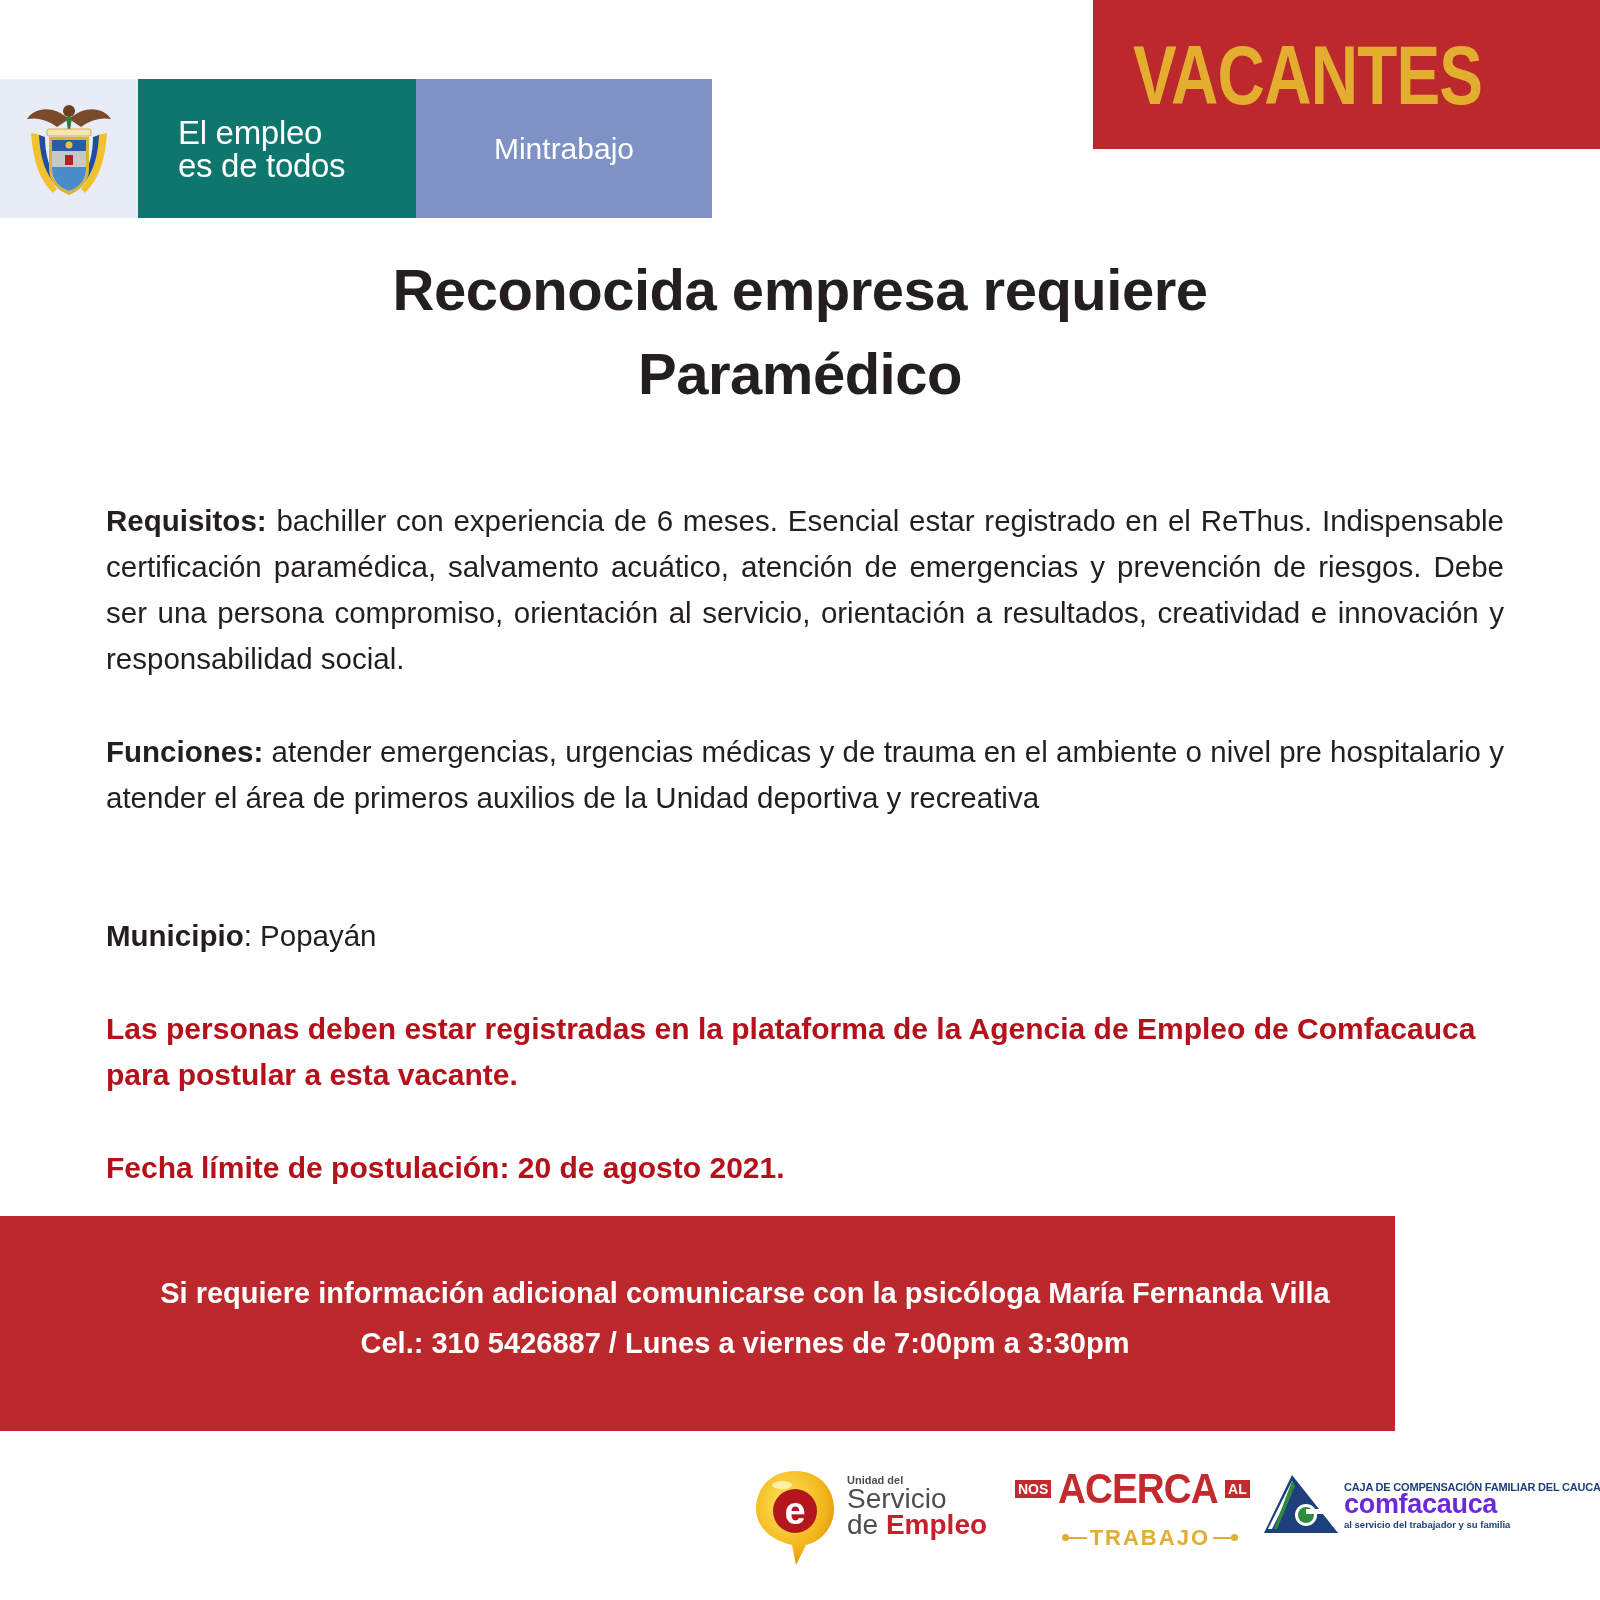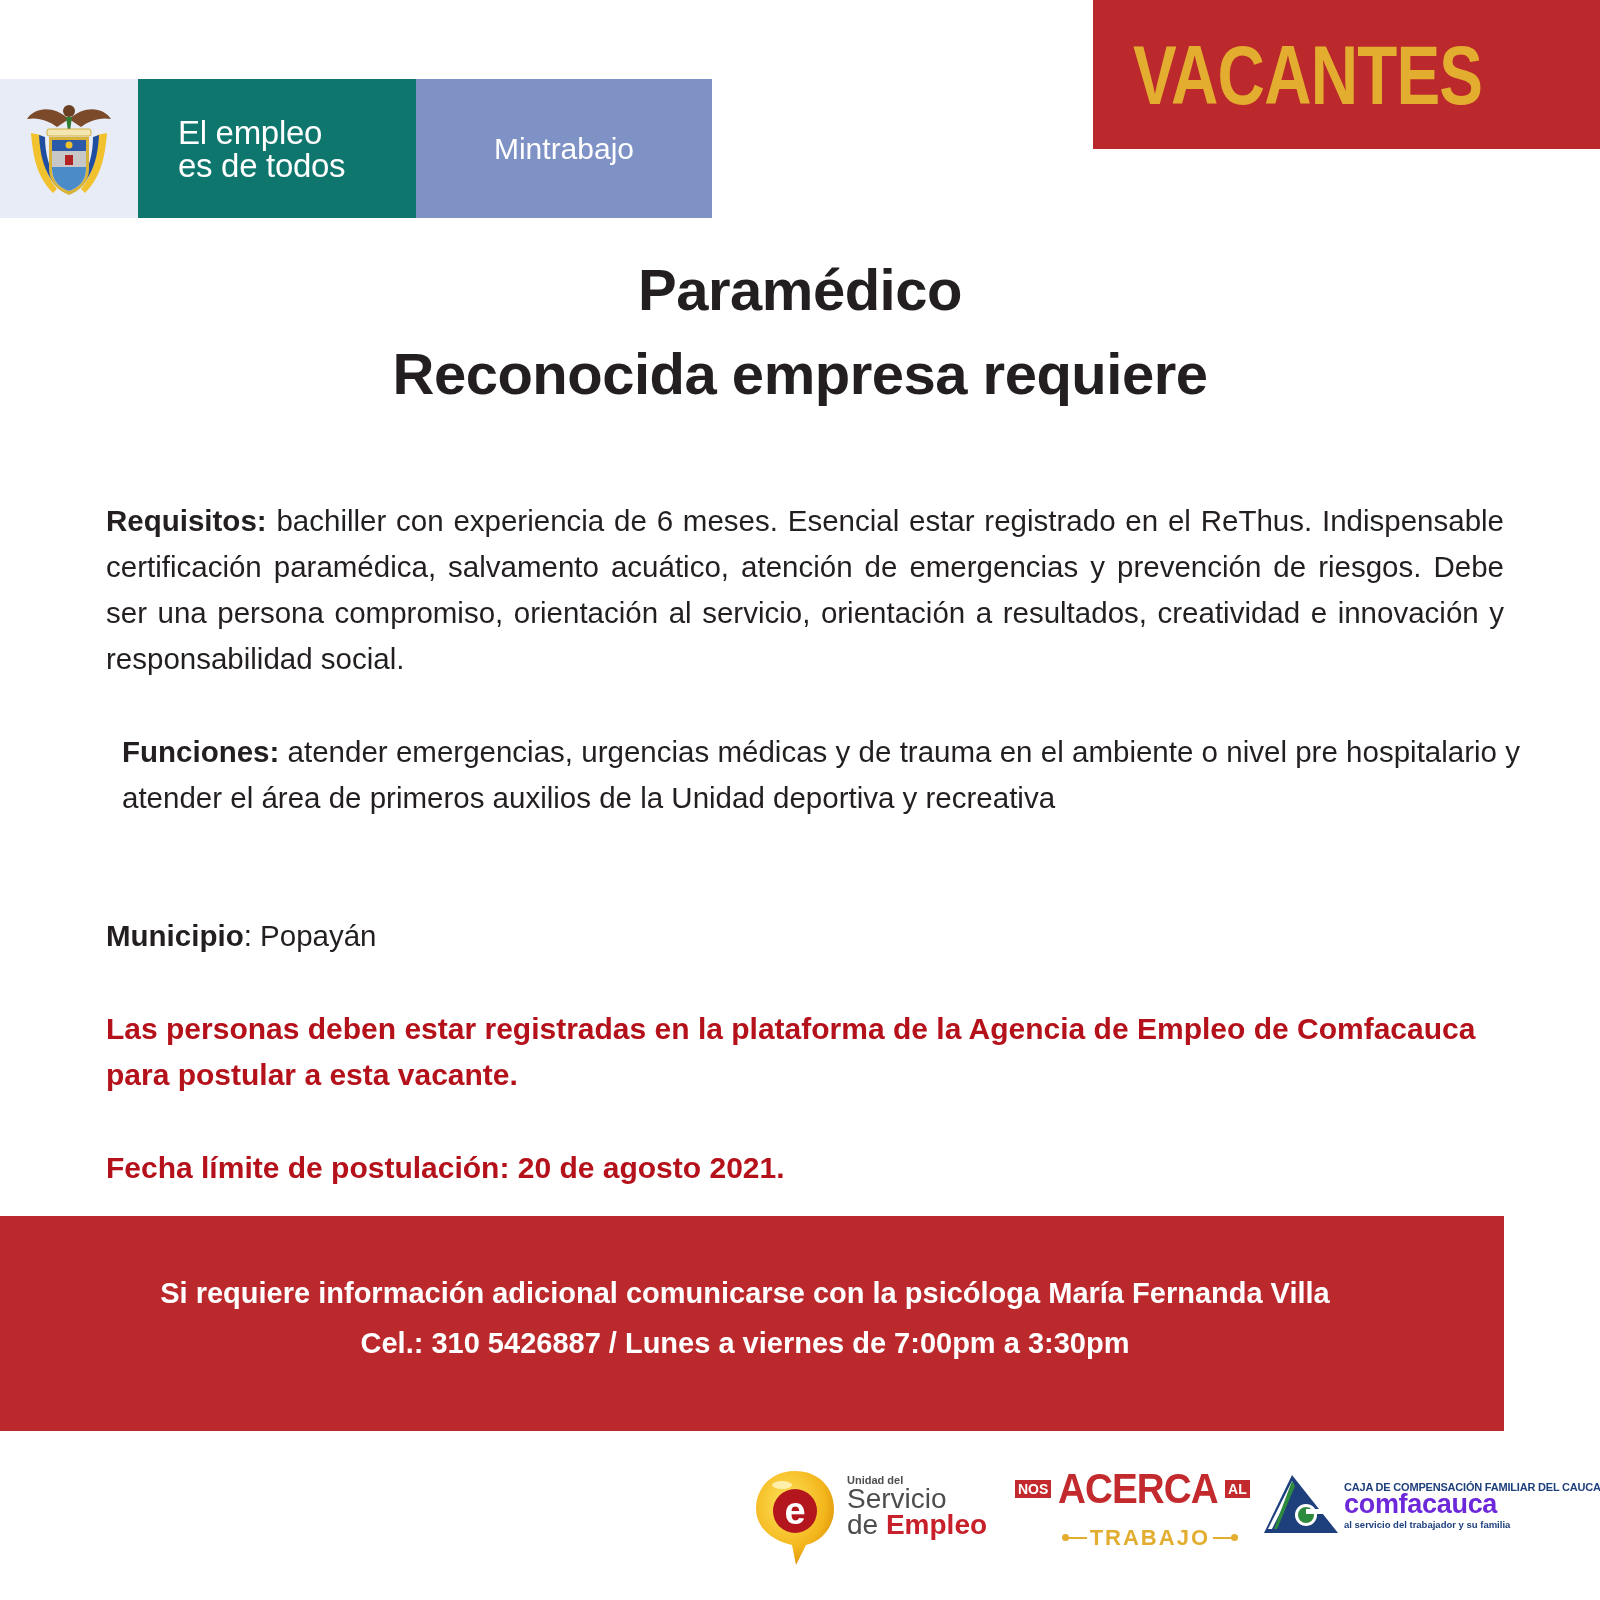--- a/index.html
+++ b/index.html
@@ -17,27 +17,27 @@
     .vacantes-banner { position: absolute; left: 1093px; top: 0; width: 507px; height: 149px; background: #bc292c; display: flex; align-items: center; padding-left: 40px; }
     .vacantes-banner span { color: #e3ad2f; font-weight: bold; font-size: 84px; letter-spacing: -1px; transform: scaleX(0.78); transform-origin: left center; display: inline-block; line-height: 1; }
 
     
     .title { position: absolute; left: 0; top: 248px; width: 1600px; text-align: center; font-weight: bold; font-size: 58px; line-height: 84px; color: #231f20; letter-spacing: -0.5px; }
 
     
     .body-block { position: absolute; left: 106px; width: 1398px; font-size: 29.5px; line-height: 46px; color: #231f20; text-align: justify; }
     .body-block .label { font-weight: bold; }
     .req { top: 498px; }
-    .fun { top: 729px; margin-left: 16px; }
+    .fun { top: 729px; }
     .mun { top: 913px; }
     .notice { top: 1006px; color: #b5111b; font-weight: bold; text-align: left; font-size: 30px; }
     .deadline { top: 1145px; color: #b5111b; font-weight: bold; text-align: left; font-size: 30px; }
 
     
-    .contact-band { position: absolute; left: 0; top: 1216px; width: 1504px; height: 215px; background: #bc292c; }
+    .contact-band { position: absolute; left: 0; top: 1216px; width: 1395px; height: 215px; background: #bc292c; }
     .contact-text { position: absolute; left: 0; top: 52px; width: 1490px; text-align: center; color: #fff; font-weight: bold; font-size: 29px; line-height: 50px; }
     .supersubsidio { position: absolute; left: 1510px; top: 14px; width: 36px; height: 190px; }
     .supersubsidio .vtext { position: absolute; left: 18px; top: 190px; transform: rotate(-90deg); transform-origin: left top; white-space: nowrap; color: #fff; font-size: 11px; letter-spacing: 0.3px; }
     .supersubsidio .vtext b { font-weight: bold; }
     .supersubsidio svg { position: absolute; left: 4px; top: 0; }
 
     
     .footer-logos { position: absolute; left: 0; top: 1431px; width: 1600px; height: 169px; }
     .logo-servicio { position: absolute; left: 750px; top: 30px; width: 245px; height: 110px; }
     .logo-servicio .e-bubble { position: absolute; left: 2px; top: 6px; }
@@ -98,22 +98,22 @@
     <span>es de todos</span>
   </div>
   <div class="gov-ministry-cell">Mintrabajo</div>
 </div>
 
 <div class="vacantes-banner">
   <span>VACANTES</span>
 </div>
 
 <h1 class="title">
+  <div>Reconocida empresa requiere</div>
   <div>Paramédico</div>
-  <div>Reconocida empresa requiere</div>
 </h1>
 
 <p class="body-block req"><span class="label">Requisitos:</span><span> bachiller con experiencia de 6 meses. Esencial estar registrado en el ReThus. Indispensable certificación paramédica, salvamento acuático, atención de emergencias y prevención de riesgos. Debe ser una persona compromiso, orientación al servicio, orientación a resultados, creatividad e innovación y responsabilidad social.</span></p>
 
 <p class="body-block fun"><span class="label">Funciones:</span><span> atender emergencias, urgencias médicas y de trauma en el ambiente o nivel pre hospitalario y atender el área de primeros auxilios de la Unidad deportiva y recreativa</span></p>
 
 <p class="body-block mun"><span class="label">Municipio</span><span>: Popayán</span></p>
 
 <p class="body-block notice">Las personas deben estar registradas en la plataforma de la Agencia de Empleo de Comfacauca para postular a esta vacante.</p>
 

